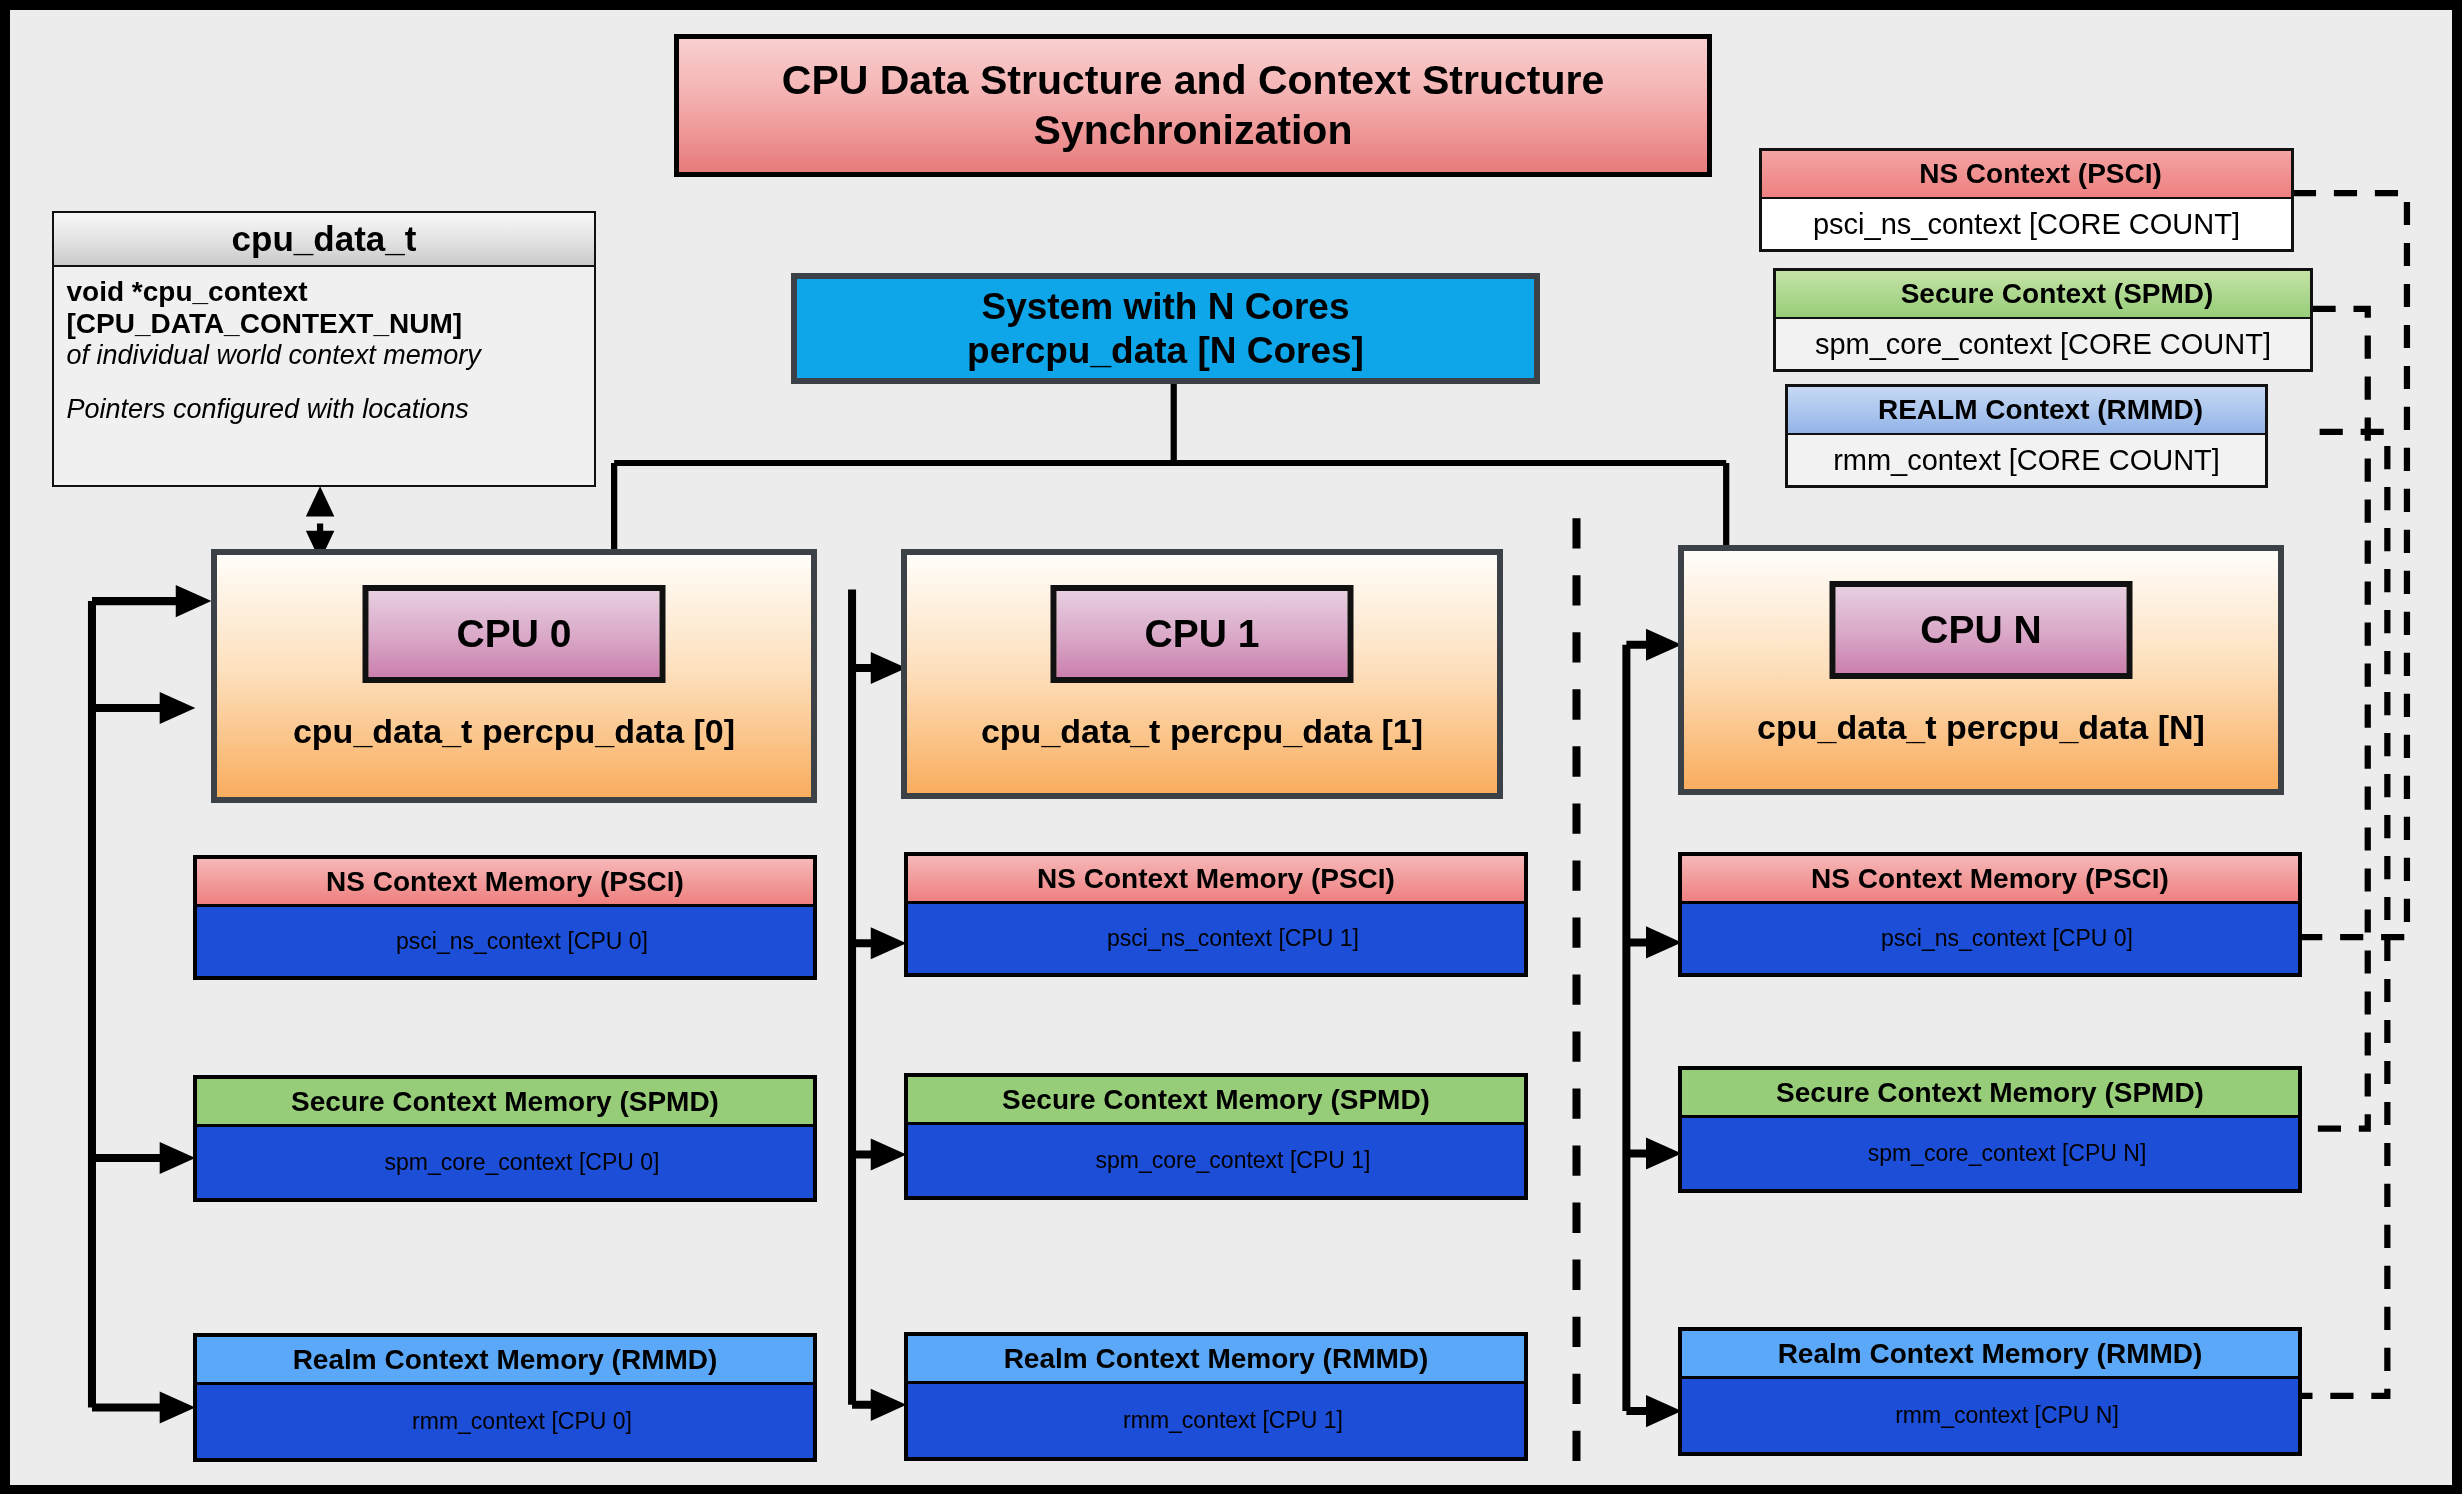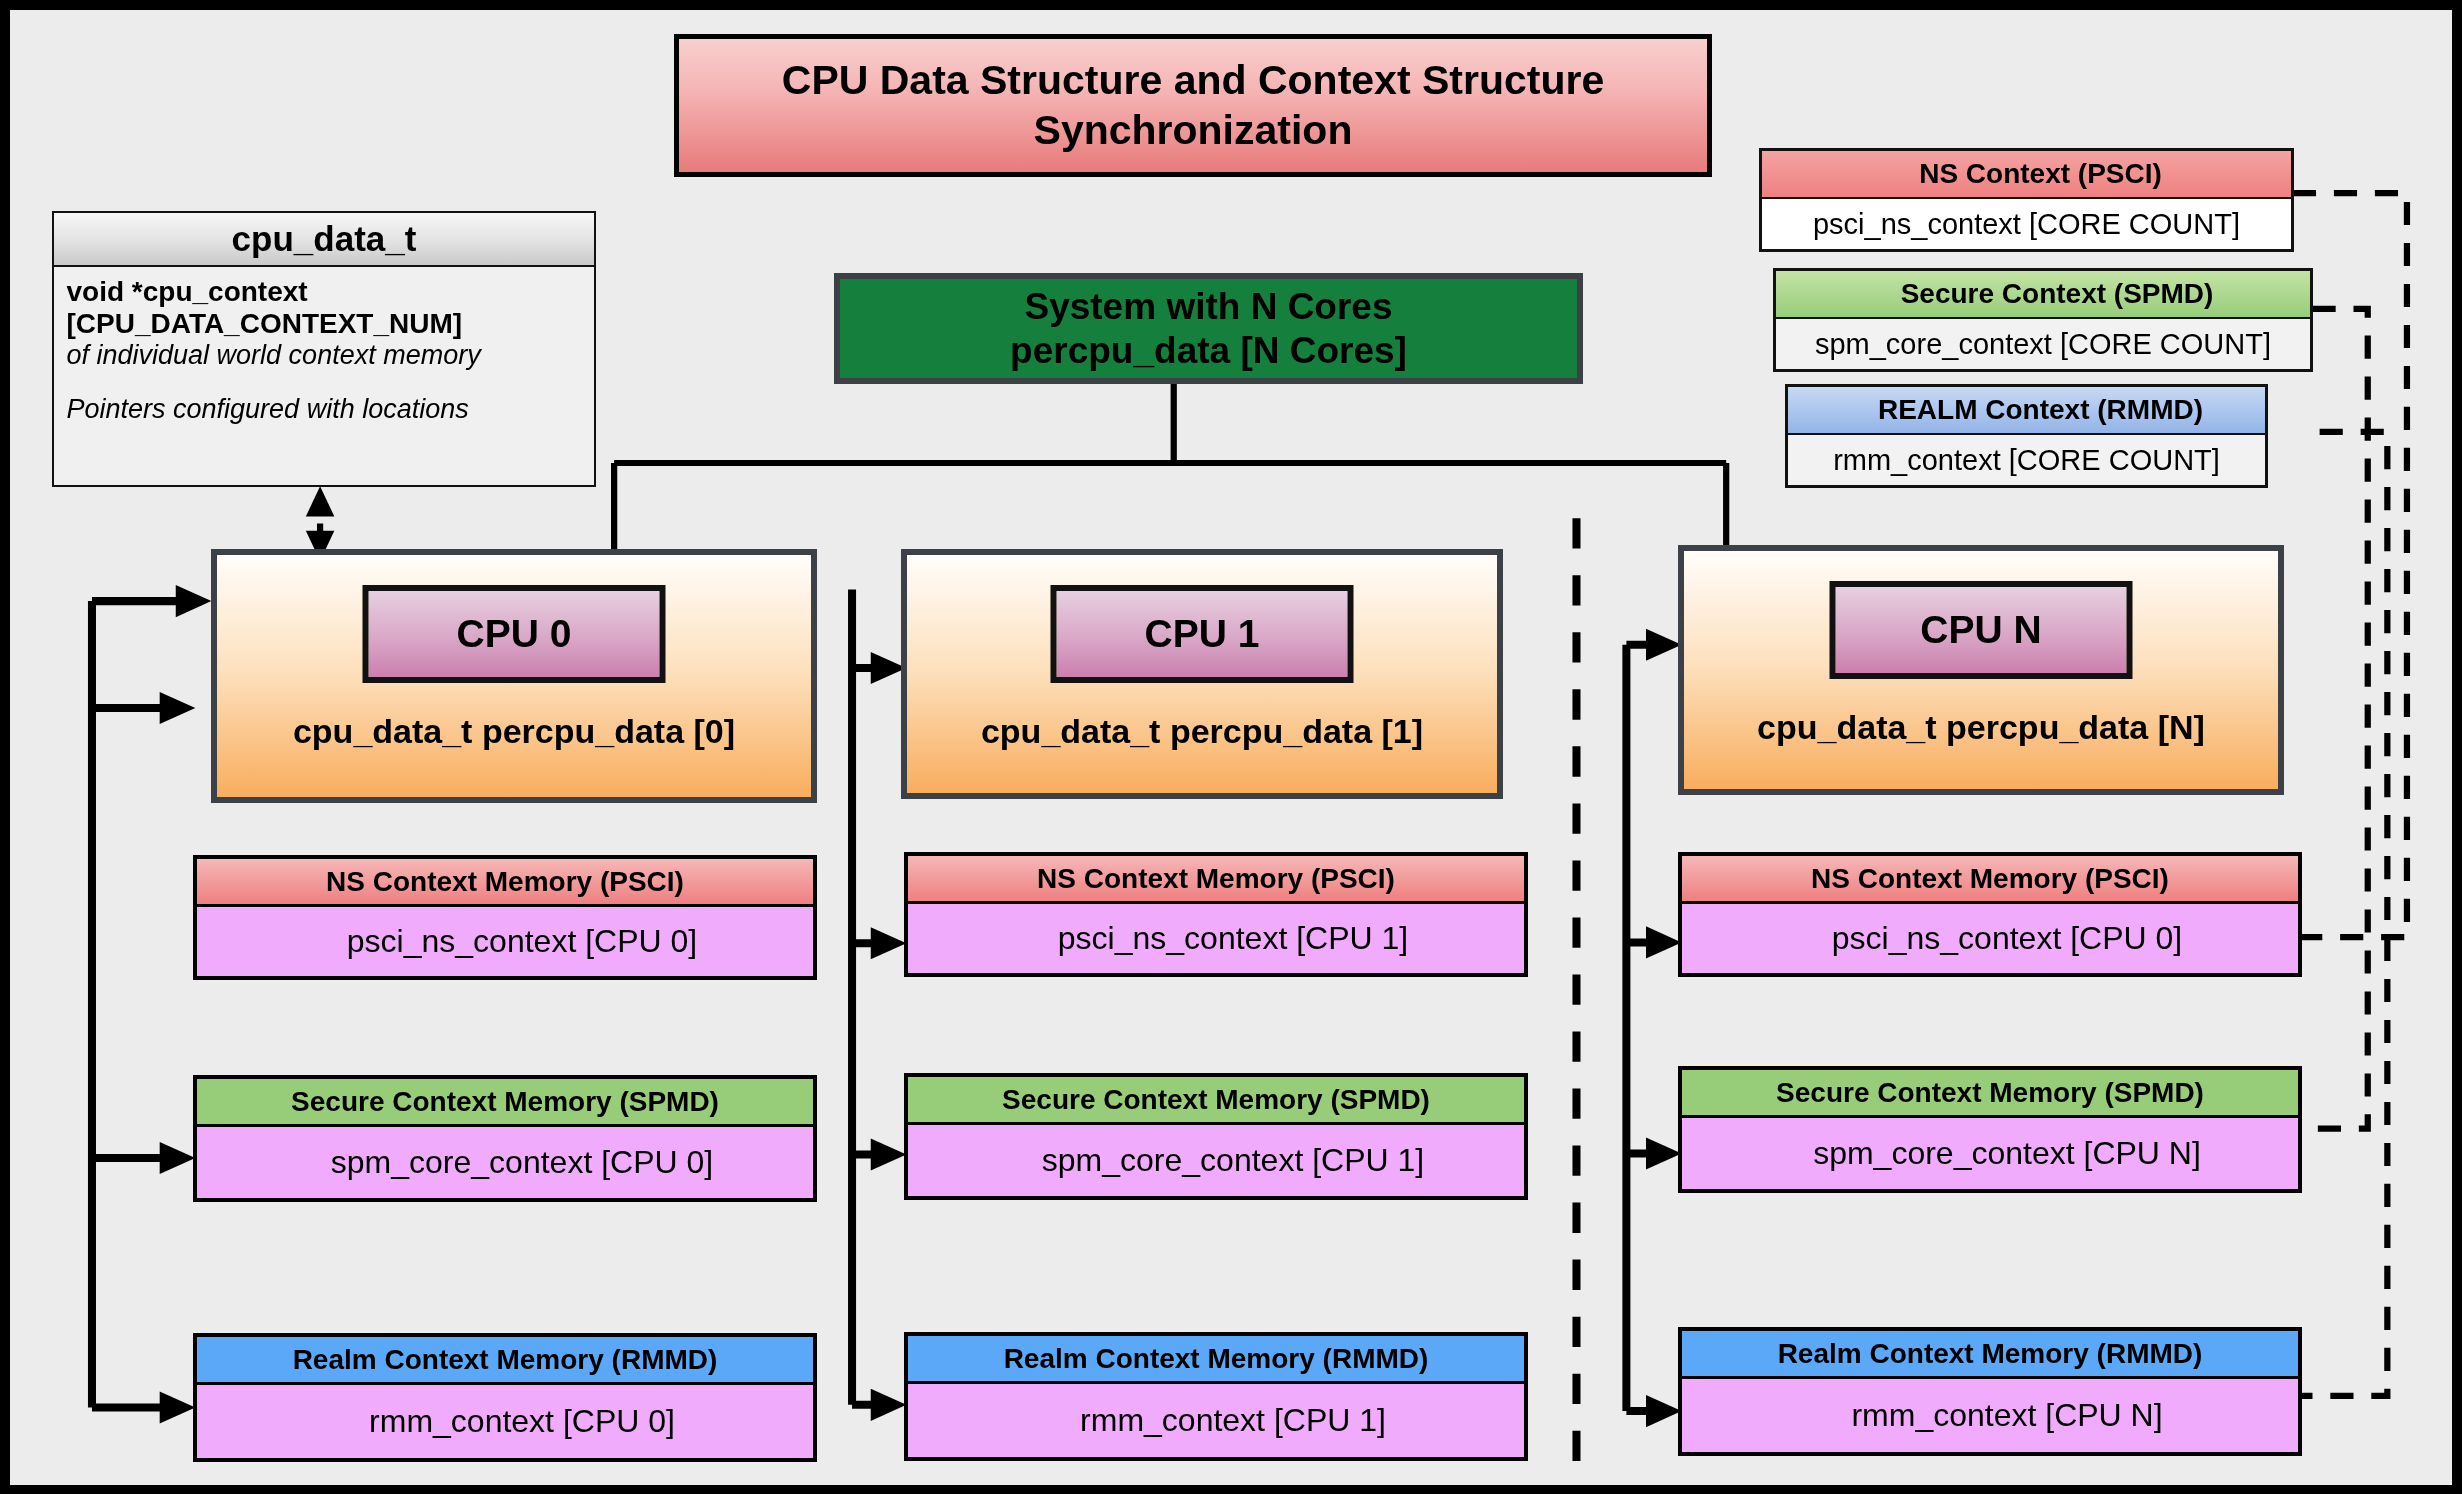--- a/index.html
+++ b/index.html
@@ -35,23 +35,23 @@
     background:linear-gradient(180deg,#f7f7f7 0%,#e2e2e2 55%,#c9c9c9 100%);
     display:flex;align-items:center;justify-content:center;
     font-weight:bold;font-size:35px;color:#000;
   }
   .struct-body{padding:9px 12.5px 0 12.5px;}
   .struct-field{font-weight:bold;font-size:28px;line-height:1.14;color:#000;}
   .struct-note{margin-top:23px;font-style:italic;font-size:27px;line-height:1.16;color:#000;}
 
   
   .system-box{
-    left:824px;top:263px;width:749px;height:111px;
+    left:781px;top:263px;width:749px;height:111px;
     border:6.2px solid #3c4148;
-    background:#15803d;
+    background:#0ea5e9;
     display:flex;flex-direction:column;align-items:center;justify-content:center;
     font-weight:bold;font-size:37px;color:#000;line-height:1.17;
   }
 
   
   .gctx{position:absolute;border:3.6px solid #111;background:#f2f2f2;box-sizing:border-box;}
   .gctx .hdr{
     height:46px;border-bottom:2.7px solid #111;
     display:flex;align-items:center;justify-content:center;
     font-weight:bold;font-size:28px;color:#000;padding-left:28px;
@@ -93,21 +93,21 @@
 
   
   .mctx{position:absolute;border:4.5px solid #000;box-sizing:border-box;background:#fff;}
   .mctx .hdr{
     height:45px;border-bottom:3.6px solid #000;
     display:flex;align-items:center;justify-content:center;
     font-weight:bold;font-size:28px;color:#000;
   }
   .mctx .val{
     display:flex;align-items:center;justify-content:center;
-    font-size:32px;color:#000;background:#f0abfc;padding-left:34px;
+    font-size:23px;color:#000;background:#1d4ed8;padding-left:34px;
   }
   .mctx.ns  .hdr{background:linear-gradient(180deg,#f6b7b7 0%,#ef8080 100%);}
   .mctx.sec .hdr{background:#97cd79;}
   .mctx.rlm .hdr{background:#5aa8f7;}
 
   .c0-ns {left:183px;top:845px;width:624px;height:125px;}
   .c0-sec{left:183px;top:1065px;width:624px;height:127px;}
   .c0-rlm{left:183px;top:1323px;width:624px;height:129px;}
 
   .c1-ns {left:894px;top:842px;width:624px;height:125px;}

